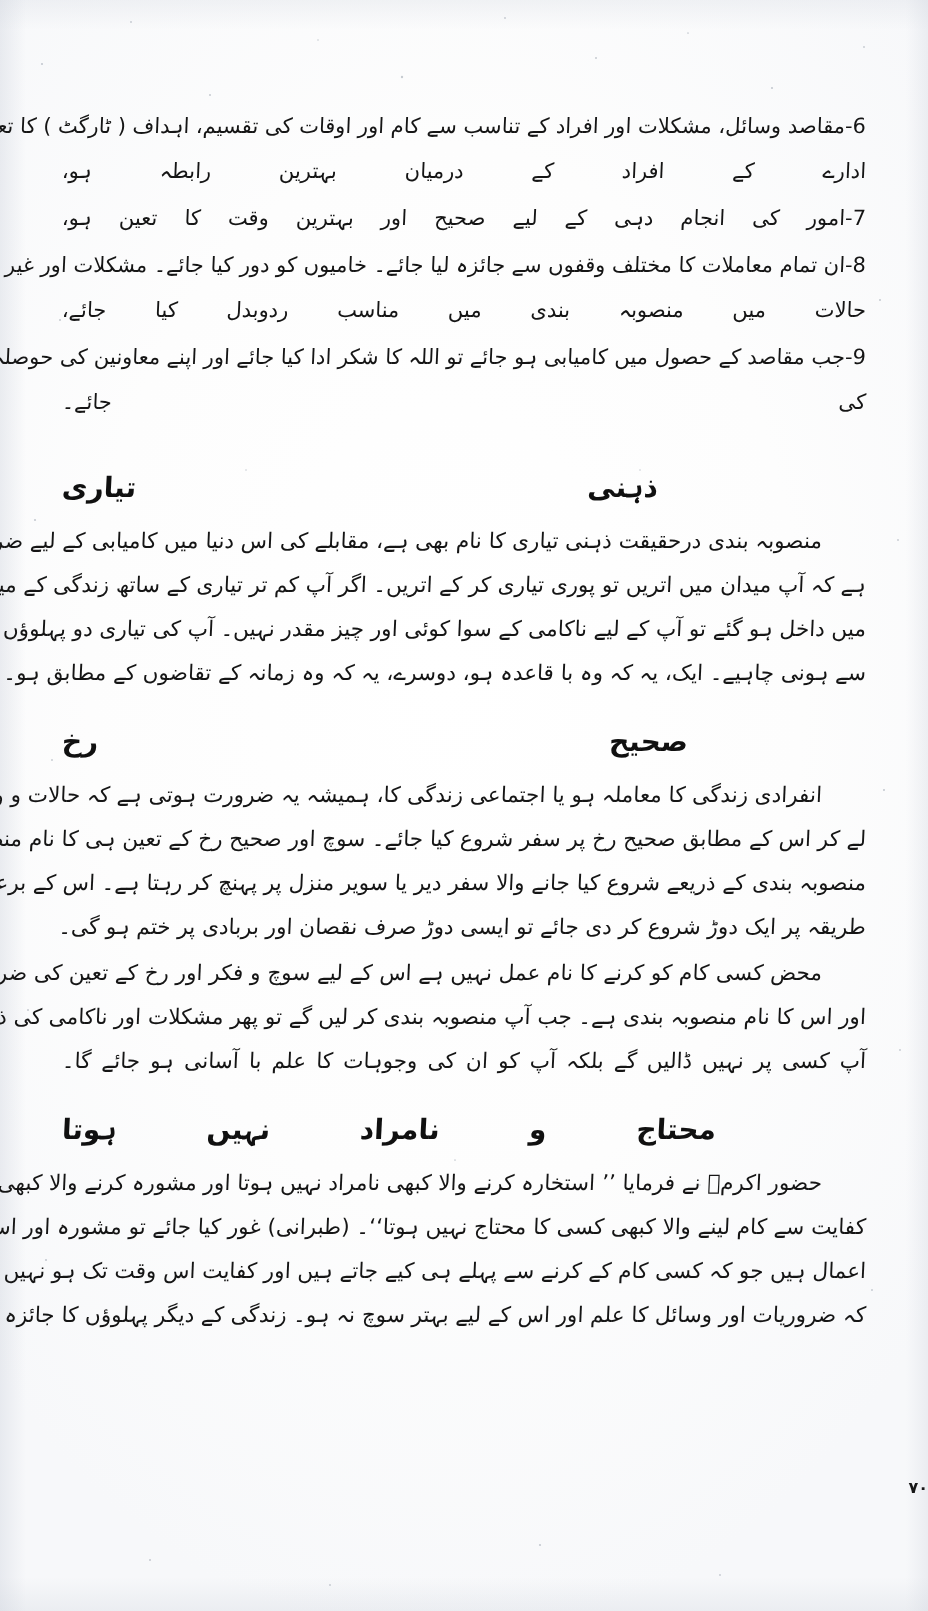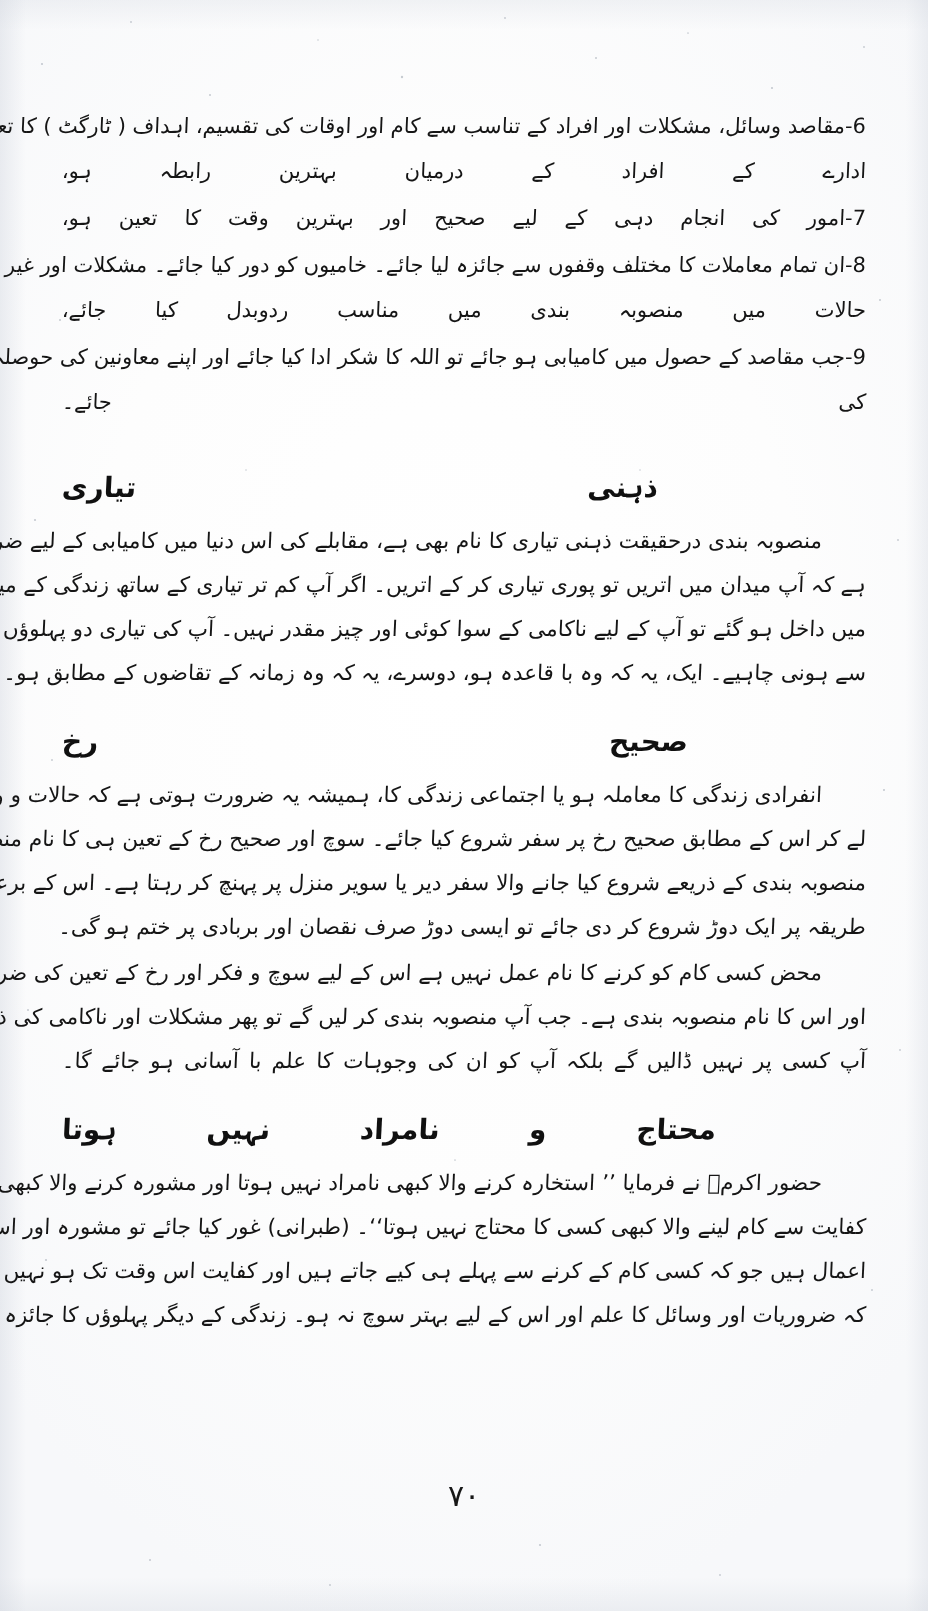--- a/index.html
+++ b/index.html
@@ -100,25 +100,24 @@
 
   
   .indent { padding-right: 44px; }
 
   
   #page-folio {
     position: absolute;
     left: 0;
     right: 0;
     top: 1478px;
-    text-align: center;
-    font-size: 30px;
+    font-size: 16px;
     letter-spacing: 2px;
     color: #171717;
-    font-weight: 400;
+    font-weight: 700;
   }
 </style>
 </head>
 <body>
 
 <div id="page-sheet">
 
   <svg id="scan-noise" width="928" height="1611" aria-hidden="true">
     <g fill="#9aa2ad">
       <circle cx="42" cy="64" r="1.1"></circle>

